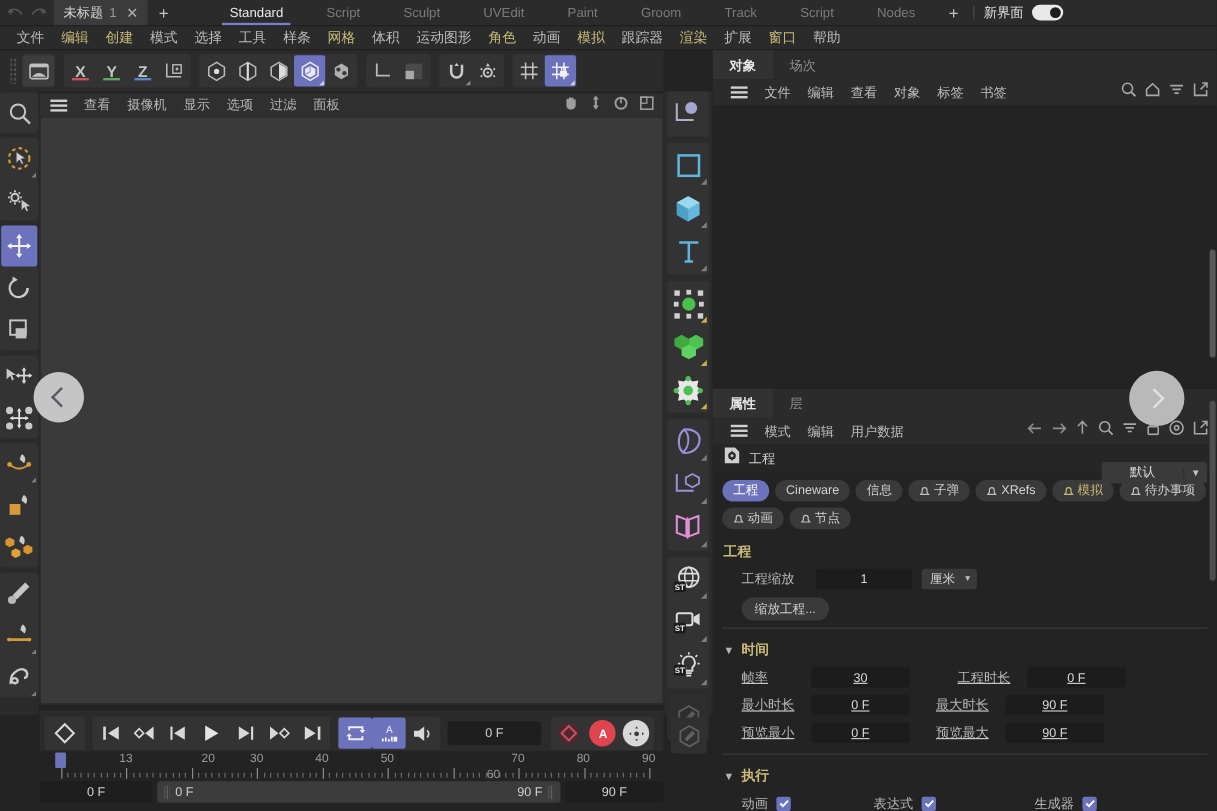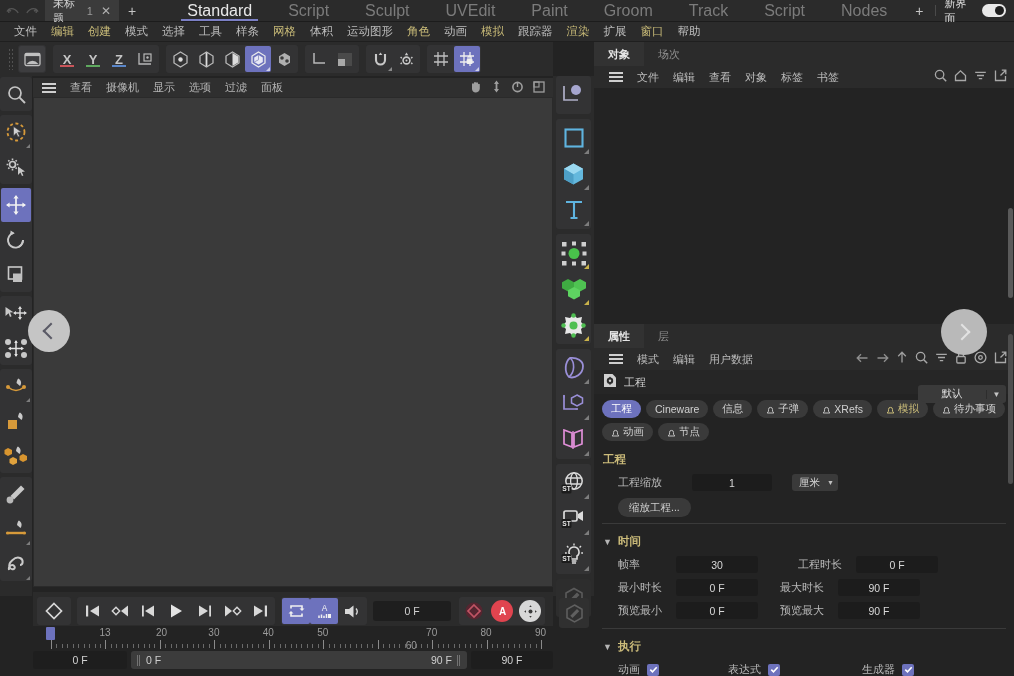--- a/index.html
+++ b/index.html
@@ -24,21 +24,21 @@
   .doc-tab {
     display: flex; align-items: center; gap: 5px; padding: 0 8px;
     background: #3b3b3b; font-size: 11px; color: #d5d5d5;
   }
   .doc-tab .tnum { color: #9a9a9a; }
   .doc-tab .tx { color: #b0b0b0; font-size: 12px; cursor: pointer; padding-left:3px;}
   .plus-tab { display:flex; align-items:center; padding: 0 9px; font-size: 14px; color: #c5c5c5; }
   .layouts { display: flex; align-items: stretch; margin-left: 24px; }
   .layout-tab {
     padding: 0 18px; display: flex; align-items: center; justify-content: center;
-    font-size: 16px; color: #7b7b7b; position: relative;
+    font-size: 11px; color: #7b7b7b; position: relative;
   }
   .layout-tab.active { color: #e8e8e8; }
   .layout-tab.active::after {
     content: ''; position: absolute; left: 12px; right: 12px; bottom: 0; height: 2px;
     background: #7b7fc4;
   }
   .tab-plus { display:flex;align-items:center;padding:0 10px;font-size:14px;color:#c5c5c5;}
   .vdiv { width: 1px; background: #4a4a4a; margin: 5px 2px; }
   .newui { display:flex;align-items:center;gap:7px;padding:0 8px 0 6px;font-size:11px;color:#e0e0e0;font-family:Liberation Serif, serif;}
   .toggle {
@@ -217,40 +217,40 @@
     display: flex; align-items: center; gap: 4px; font-size: 10.5px; color: #d0d0d0;
   }
   .chip.active { background: #6d72bd; color: #fff; }
   .chip .bell { width: 8px; height: 8px; }
 
   .sechead { font-size: 11.5px; color: #cbbb7a; padding: 9px 0 4px 9px; font-weight: bold; }
   .divline { height: 1px; background: #3a3a3a; margin: 6px 8px; }
   .coll { display: flex; align-items: center; gap: 6px; padding: 4px 0 4px 9px; }
   .coll .arr { color: #b5b5b5; font-size: 9px; }
   .coll .clab { font-size: 11.5px; color: #cbbb7a; font-weight: bold; }
-  .prow { display: flex; align-items: center; padding: 3px 0 3px 24px; gap: 12px; }
+  .prow { display: flex; align-items: center; padding: 3px 0 3px 24px; gap: 0; }
   .plabel { font-size: 11px; color: #b8b8b8; width: 62px; }
   .pinput {
     width: 80px; height: 17px; background: #1c1c1c; border-radius: 3px;
     display: flex; align-items: center; justify-content: center;
     font-size: 10.5px; color: #d8d8d8;
   }
   .unitsel {
     margin-left: 8px; height: 17px; background: #3a3a3a; border-radius: 3px;
     display: flex; align-items: center; padding: 0 4px 0 7px; gap: 7px;
     font-size: 10.5px; color: #d8d8d8;
   }
   .unitsel .arr { font-size: 7px; color: #c0c0c0; }
   .btnpill {
     margin: 4px 0 0 24px; height: 19px; padding: 0 11px; border-radius: 10px;
     background: #3a3a3a; display: inline-flex; align-items: center;
     font-size: 10.5px; color: #d0d0d0;
   }
   .grid2 { display: flex; }
-  .grid2 .cell { display: flex; align-items: center; }
+  .grid2 .cell { display: flex; align-items: center; text-decoration: underline; }
   .pl2 { font-size: 11px; color: #b8b8b8; width: 58px; text-align: left; }
   .pi2 { width: 82px; height: 17px; background: #1c1c1c; border-radius: 3px;
     display:flex; align-items:center; justify-content:center; font-size:10.5px; color:#d8d8d8; }
   .chkrow { display:flex; align-items:center; padding: 4px 0 4px 24px; }
   .chkcell { display: flex; align-items: center; gap: 7px; }
   .chklab { font-size: 11px; color: #b8b8b8; }
   .chk { width: 12px; height: 12px; background: #6d72bd; border-radius: 2px;
     display:flex;align-items:center;justify-content:center; }
   .chk svg { display:block; }
   .vscroll {
@@ -952,21 +952,21 @@
         <div class="tltick" style="left: 469.889px; width: 1px; top: 18px; height: 4px; background: rgb(106, 106, 106);"></div>
         <div class="tltick" style="left: 475.333px; width: 1px; top: 18px; height: 4px; background: rgb(106, 106, 106);"></div>
         <div class="tltick" style="left: 480.778px; width: 1px; top: 18px; height: 4px; background: rgb(106, 106, 106);"></div>
         <div class="tltick" style="left: 486.222px; width: 1px; top: 18px; height: 4px; background: rgb(106, 106, 106);"></div>
         <div class="tltick" style="left: 491.667px; width: 1px; top: 18px; height: 4px; background: rgb(106, 106, 106);"></div>
         <div class="tltick" style="left: 497.111px; width: 1px; top: 18px; height: 4px; background: rgb(106, 106, 106);"></div>
         <div class="tltick" style="left: 502.556px; width: 1px; top: 18px; height: 4px; background: rgb(106, 106, 106);"></div>
         <div class="tltick" style="left: 508px; width: 1px; top: 14px; height: 9px; background: rgb(138, 138, 138);"></div>
         <div class="tlnum" style="left: 15px; top: 1px;">0</div>
         <div class="tlnum" style="left: 66.4444px; top: 1px;">13</div>
-        <div class="tlnum" style="left: 123px; top: 1px;">20</div>
+        <div class="tlnum" style="left: 135px; top: 1px;">20</div>
         <div class="tlnum" style="left: 175.333px; top: 1px;">30</div>
         <div class="tlnum" style="left: 229.778px; top: 1px;">40</div>
         <div class="tlnum" style="left: 284.222px; top: 1px;">50</div>
         <div class="tlnum" style="left: 338.667px; top: 14px; padding-left: 34px;">60</div>
         <div class="tlnum" style="left: 393.111px; top: 1px;">70</div>
         <div class="tlnum" style="left: 447.556px; top: 1px;">80</div>
         <div class="tlnum" style="left: 502px; top: 1px;">90</div>
         <div class="playhead" style="left: 13px;"></div>
       </div>
   </div>

